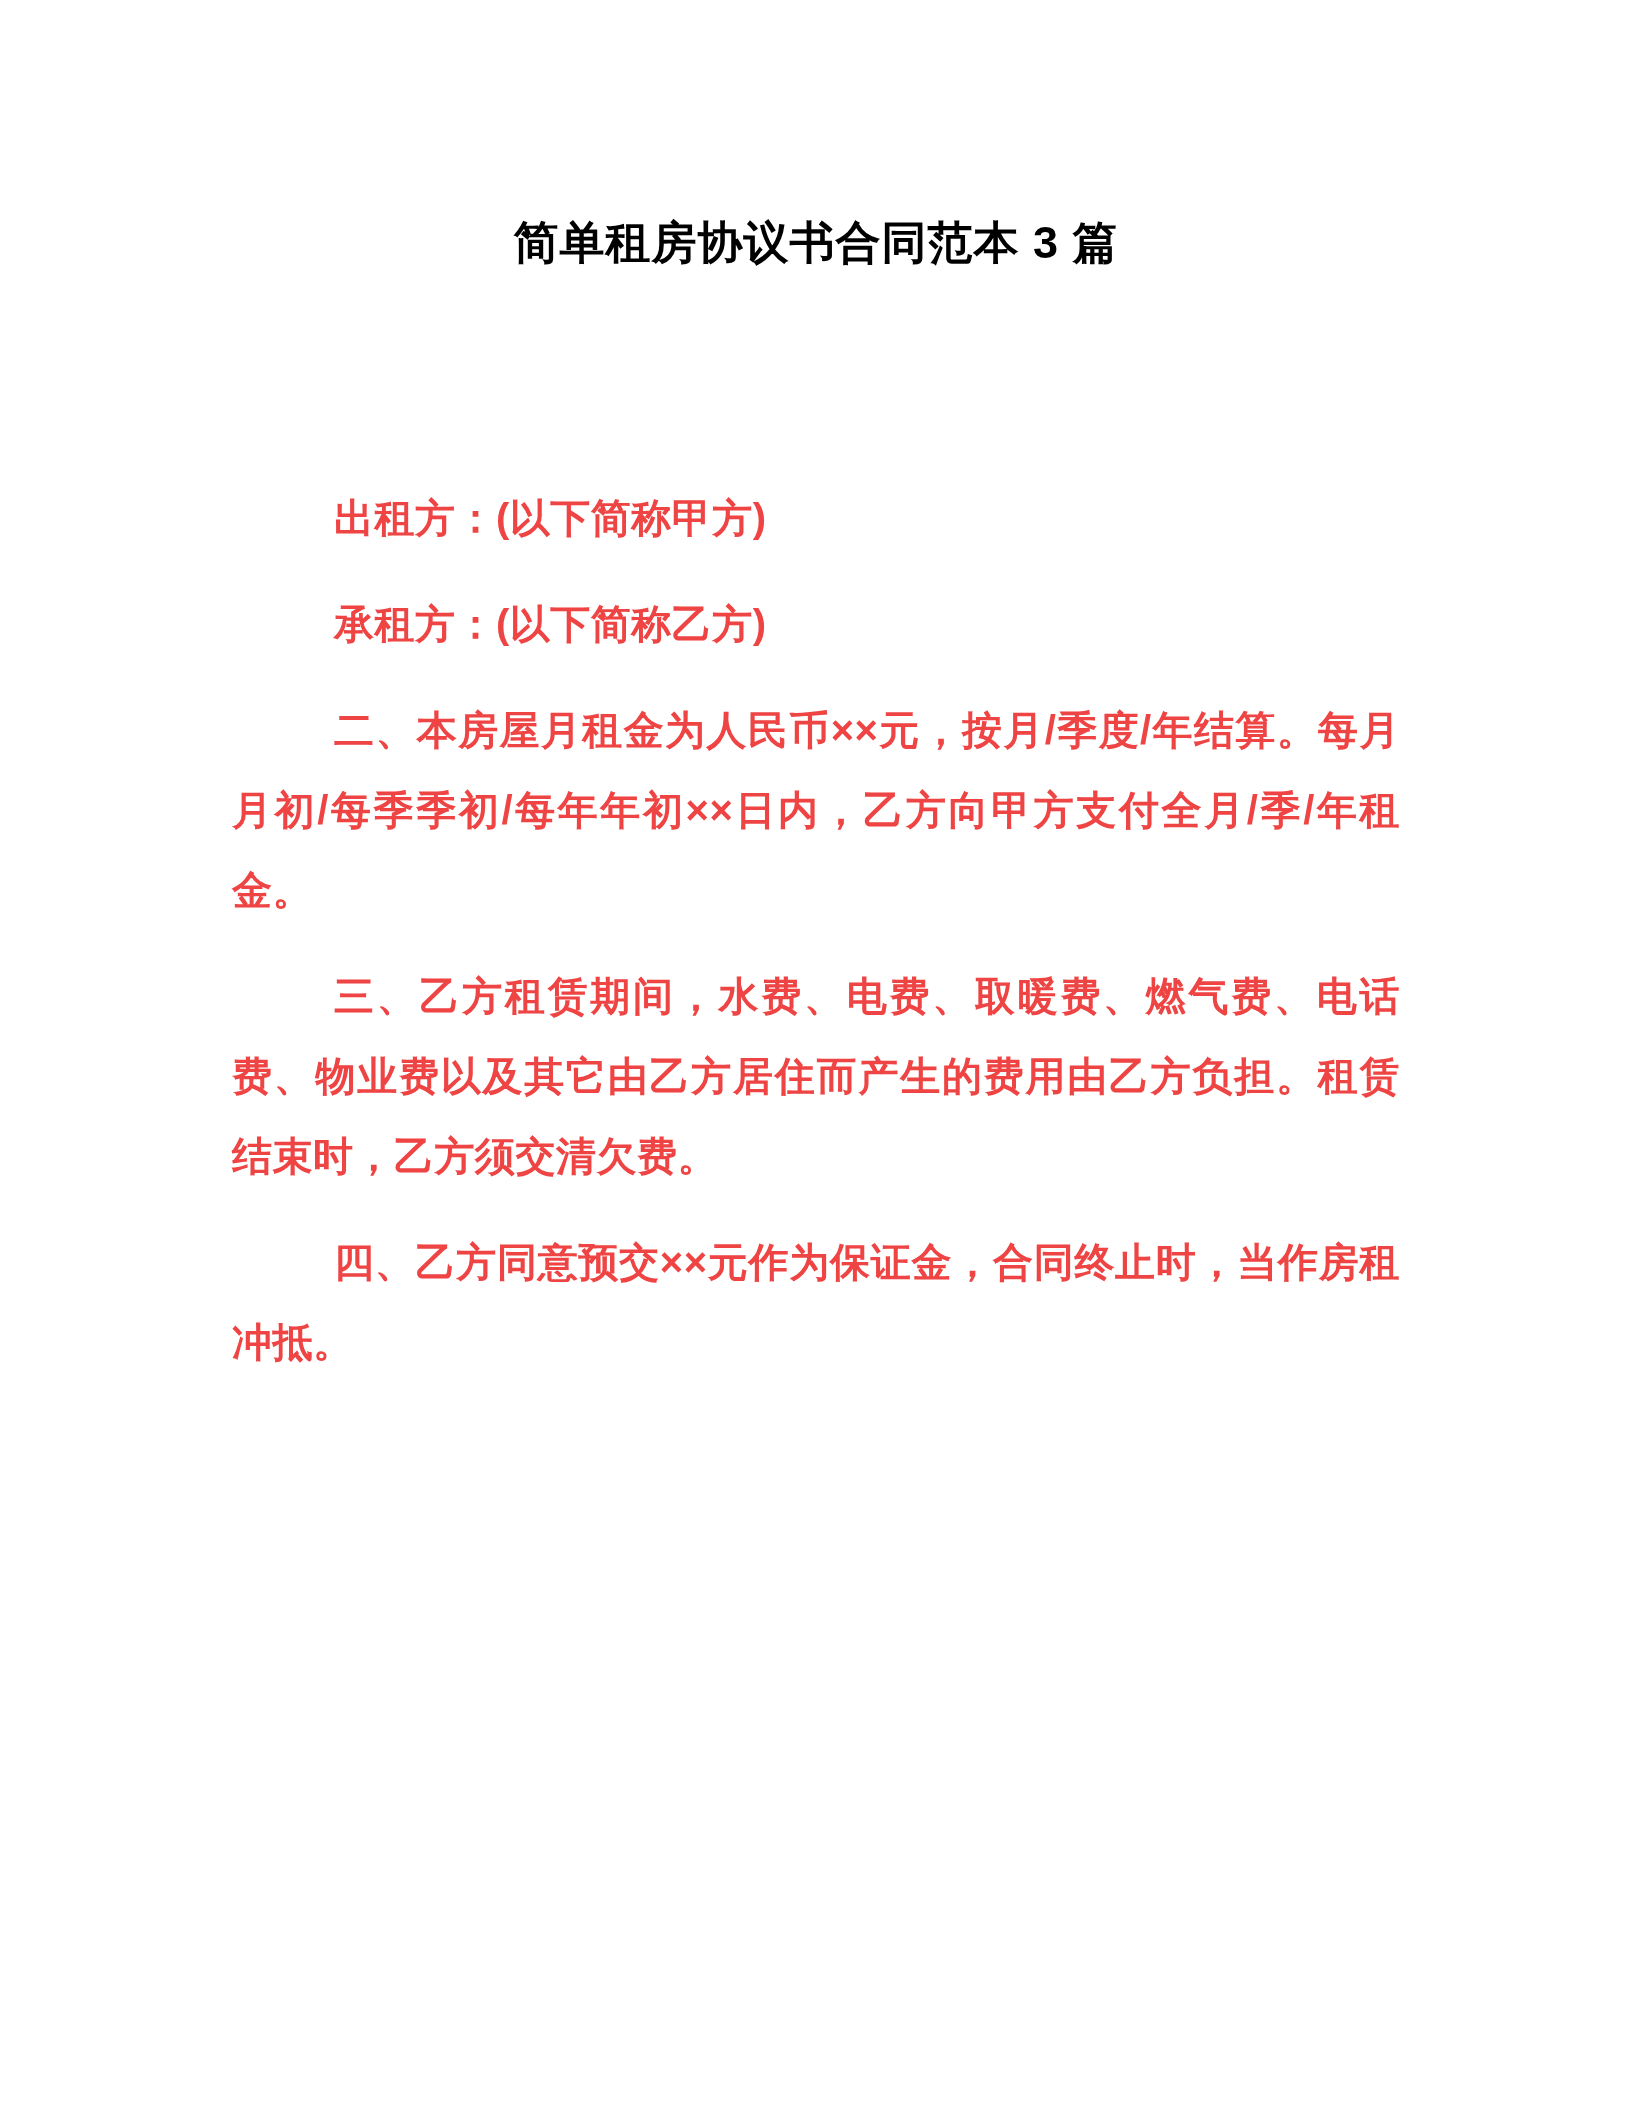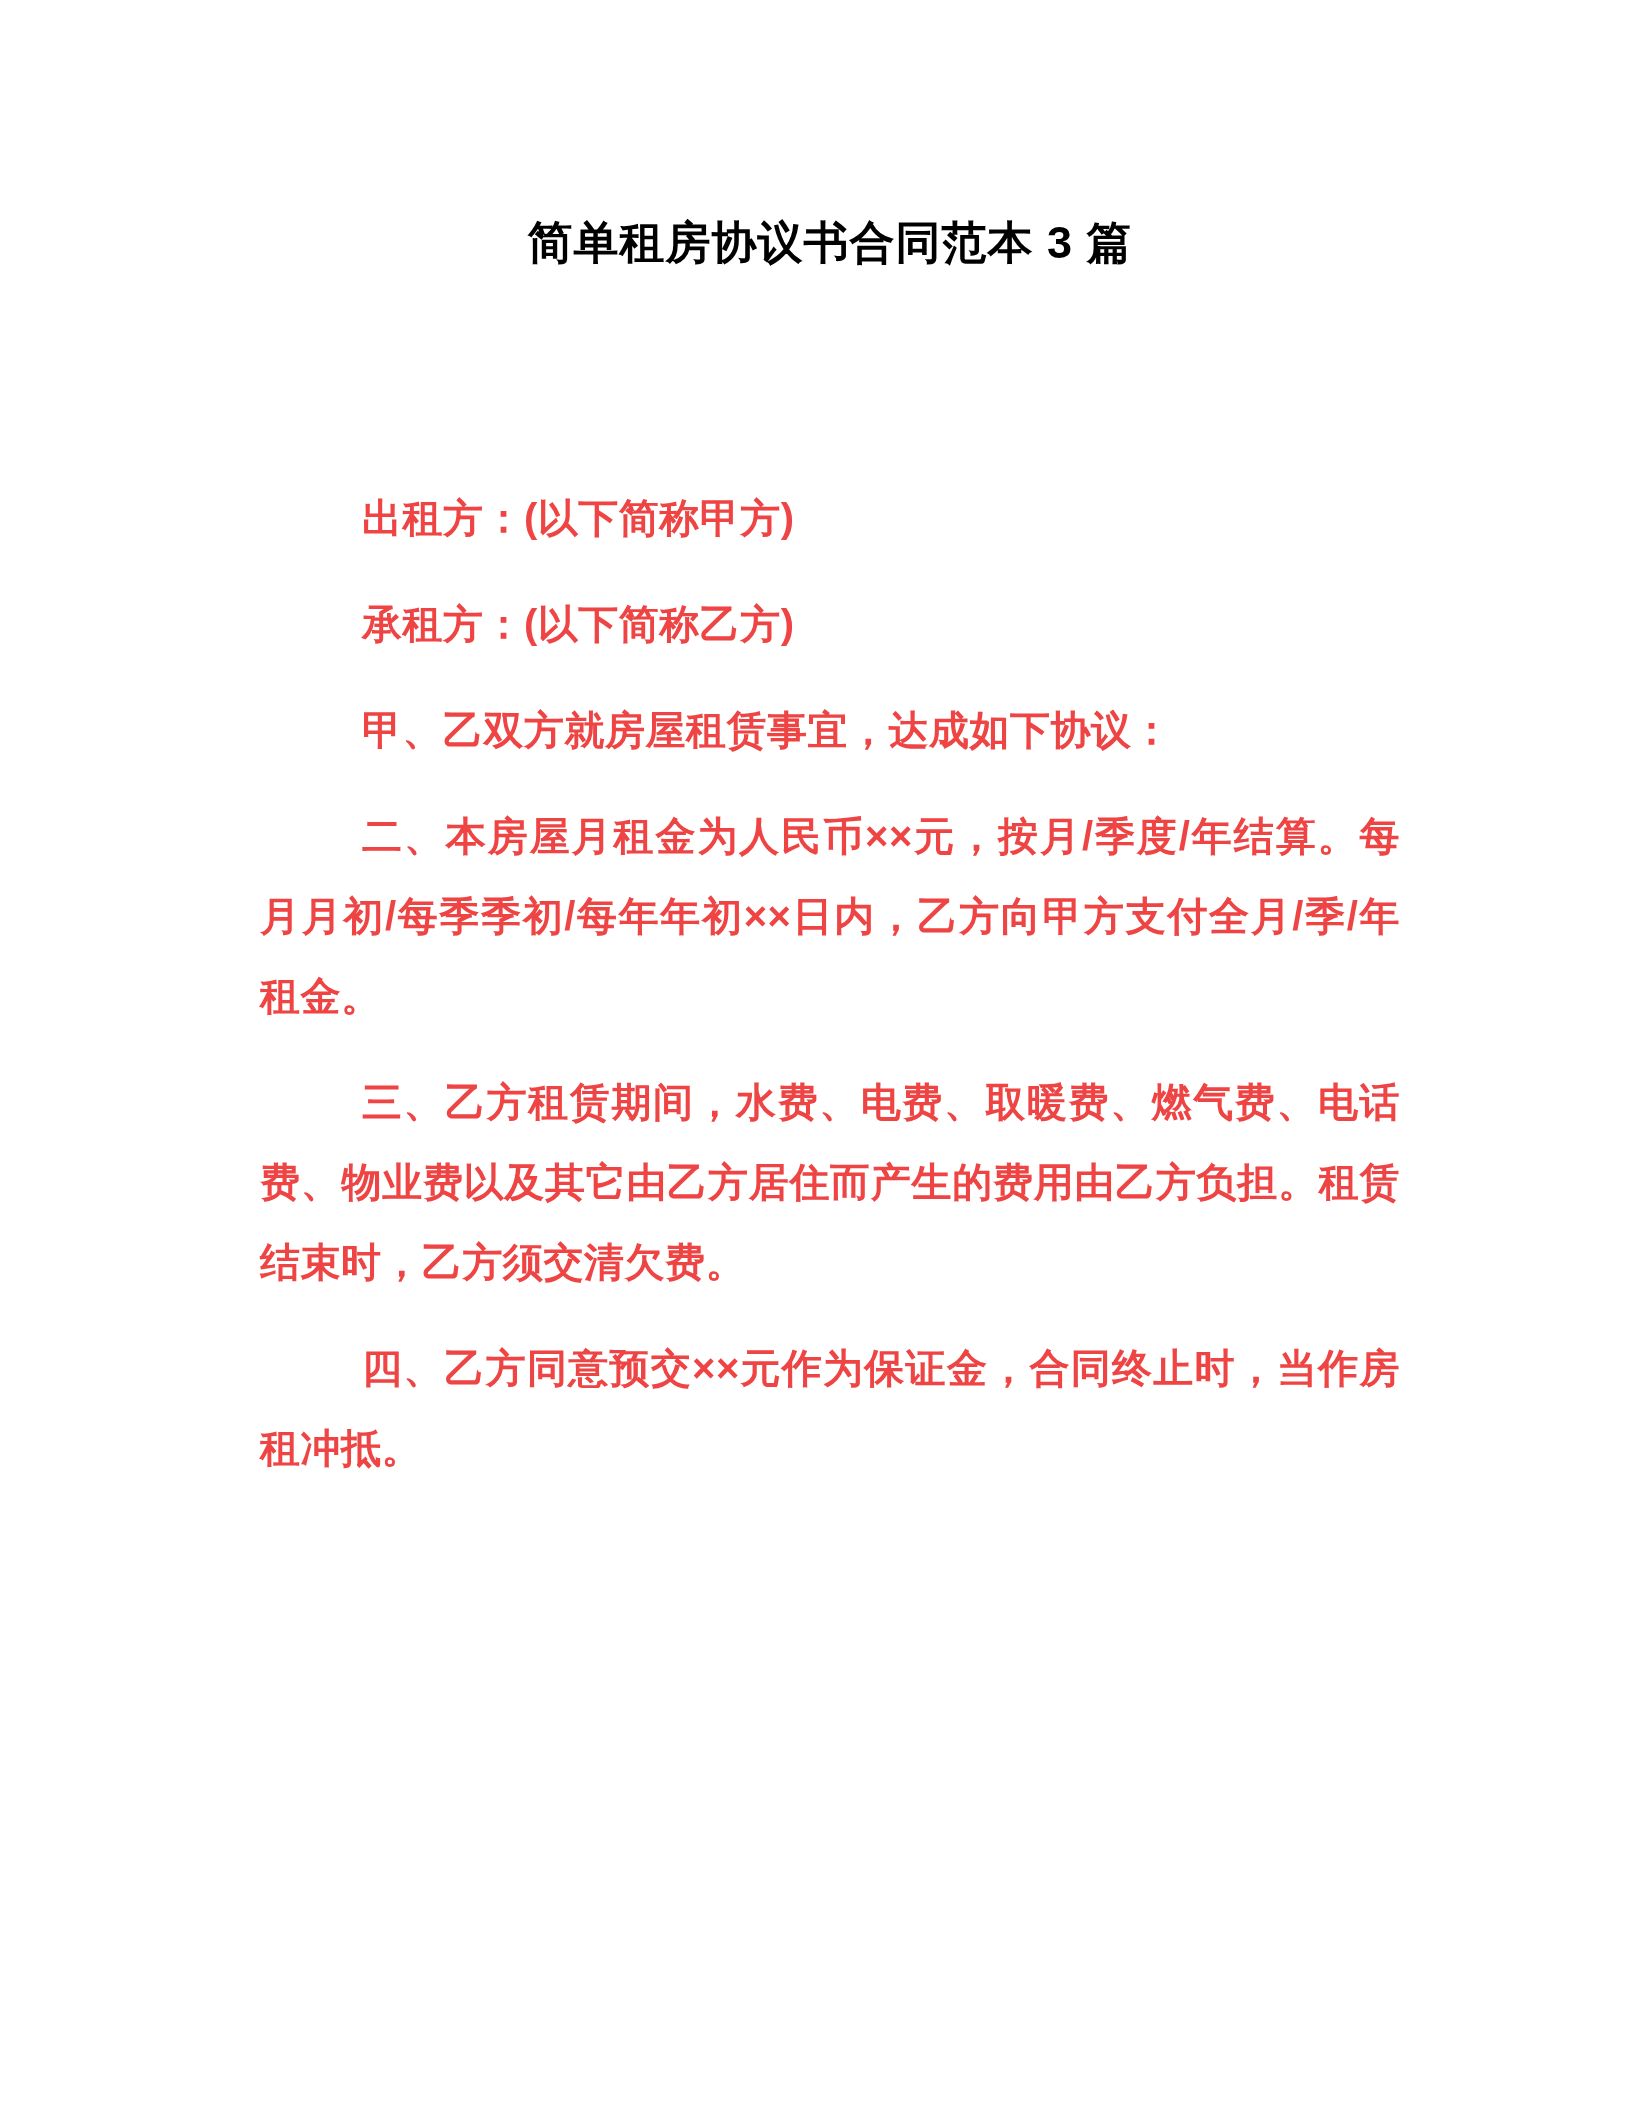--- a/index.html
+++ b/index.html
@@ -13,21 +13,20 @@
     font-family: "Liberation Sans", "DejaVu Sans", sans-serif;
     color: #000000;
     overflow: hidden;
   }
   .page {
     width: 1632px;
     height: 1716px;
     background: #ffffff;
     box-sizing: border-box;
     position: relative;
-    padding-left: 28px;
   }
   .doc-title {
     margin: 0;
     padding-top: 216px;
     text-align: center;
     font-size: 45px;
     line-height: 1.2;
     font-weight: 700;
     color: #000000;
     letter-spacing: 1px;
@@ -50,18 +49,17 @@
 </style>
 </head>
 <body>
 
 <div class="page">
   <h1 class="doc-title">简单租房协议书合同范本 3 篇</h1>
 
   <div class="doc-body">
     <p>出租方：(以下简称甲方)</p>
     <p>承租方：(以下简称乙方)</p>
-    <p>甲、乙双方就房屋租赁事宜，达成如下协议：</p>
     <p>二、本房屋月租金为人民币××元，按月/季度/年结算。每月月初/每季季初/每年年初××日内，乙方向甲方支付全月/季/年租金。</p>
     <p>三、乙方租赁期间，水费、电费、取暖费、燃气费、电话费、物业费以及其它由乙方居住而产生的费用由乙方负担。租赁结束时，乙方须交清欠费。</p>
     <p>四、乙方同意预交××元作为保证金，合同终止时，当作房租冲抵。</p>
   </div>
 </div>
 
 </body></html>

